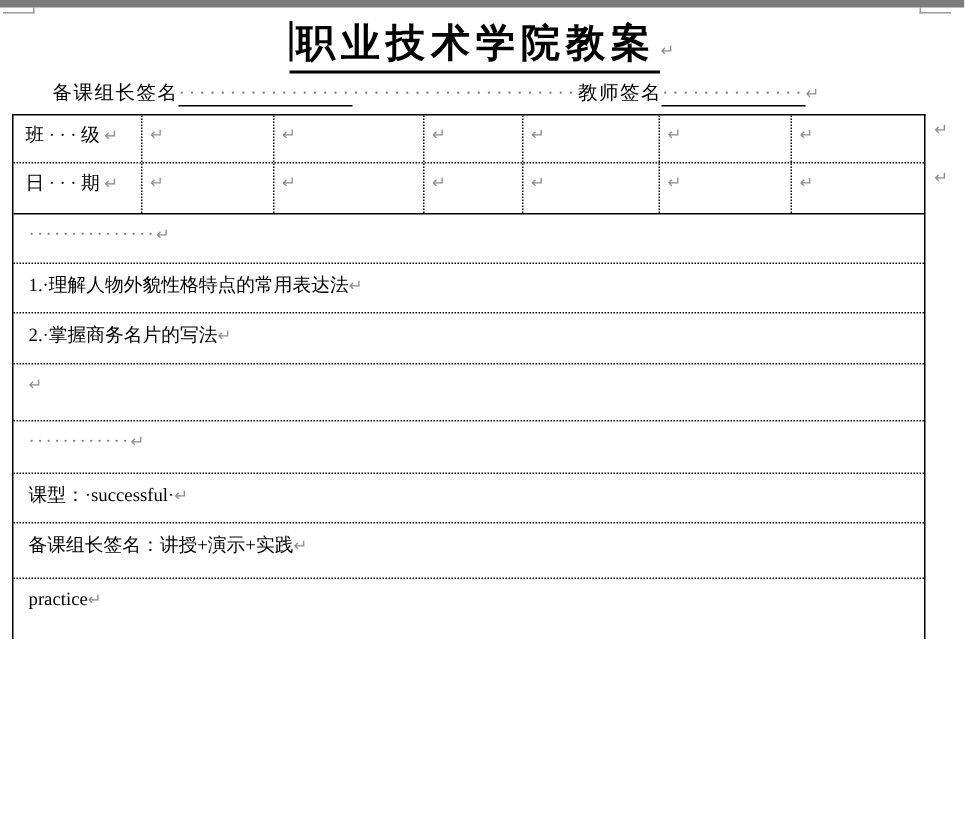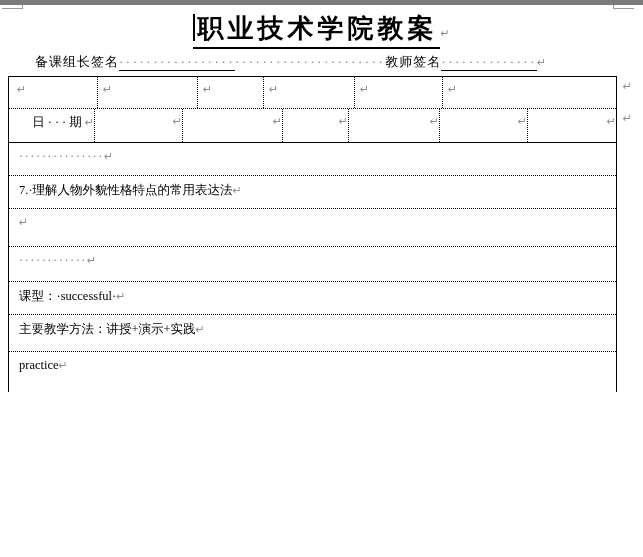--- a/index.html
+++ b/index.html
@@ -23,21 +23,21 @@
   .sig-line { position:absolute; left:35px; top:53px; white-space:nowrap; font-size:13px; }
   .sig-label { letter-spacing:1px; }
   .dots { color:#808080; letter-spacing:2.5px; }
   .underl { border-bottom:1px solid #000; padding-bottom:1px; }
 
   .doc-table {
     position:absolute; left:8px; top:76px; width:609px;
     border-top:1px solid #000; border-left:1px solid #000; border-right:1px solid #000;
   }
   .trow { position:relative; width:100%; font-size:12.5px; }
-  .bbs { border-bottom:1px solid #000;text-align:right; }
+  .bbs { border-bottom:1px solid #000; }
   .bbd { border-bottom:1px dotted #000; }
   .hrow { display:flex; }
   .cell { height:100%; padding:5px 0 0 5px; border-left:1px dotted #000; }
   .cell:first-child { border-left:none; padding-left:8px; }
   .c1 { width:85px; } .c2 { width:88px; } .c3 { width:100px; } .c4 { width:66px; }
   .c5 { width:91px; } .c6 { width:88px; } .c7 { flex:1; }
   .hz-spaced { letter-spacing:3px; }
   .textrow { padding:6px 0 0 10px; white-space:nowrap; overflow:hidden; }
   .dotrun { color:#808080; letter-spacing:1.5px; }
   .small-note { font-size:10px; }
@@ -55,20 +55,21 @@
     <span class="title-wrap"><span class="cursor"></span><span class="title-text">职业技术学院教案</span></span><span class="pilcrow">↵</span>
   </div>
 
   <div class="sig-line">
     <span class="sig-label">备课组长签名</span><span class="dots underl">·················</span><span class="dots">······················</span><span class="sig-label">教师签名</span><span class="dots underl">··············</span><span class="pilcrow">↵</span>
   </div>
 
   <div class="doc-table">
 
     <div class="trow hrow bbd" style="height:32px">
+      <div class="cell c1"><span class="hz-spaced">班···级</span><span class="pilcrow">↵</span></div>
       <div class="cell c2"><span class="pilcrow">↵</span></div>
       <div class="cell c3"><span class="pilcrow">↵</span></div>
       <div class="cell c4"><span class="pilcrow">↵</span></div>
       <div class="cell c5"><span class="pilcrow">↵</span></div>
       <div class="cell c6"><span class="pilcrow">↵</span></div>
       <div class="cell c7"><span class="pilcrow">↵</span></div>
       <span class="rowend pilcrow">↵</span>
     </div>
 
     <div class="trow hrow bbs" style="height:34px">
@@ -83,44 +84,48 @@
     </div>
 
 
     <div class="trow textrow bbd" style="height:33px">
       <span class="dotrun">···············</span><span class="pilcrow">↵</span>
       
     </div>
 
 
     <div class="trow textrow bbd" style="height:33px">
-      <span>7.·理解人物外貌性格特点的常用表达法</span><span class="pilcrow">↵</span>
+      <span>1.·理解人物外貌性格特点的常用表达法</span><span class="pilcrow">↵</span>
       
     </div>
 
+    <div class="trow textrow bbd" style="height:34px">
+      <span>2.·掌握商务名片的写法</span><span class="pilcrow">↵</span>
+      
+    </div>
 
     <div class="trow textrow bbd" style="height:38px">
       <span></span><span class="pilcrow">↵</span>
       
     </div>
 
 
     <div class="trow textrow bbd" style="height:35px">
       <span class="dotrun">············</span><span class="pilcrow">↵</span>
       
     </div>
 
 
     <div class="trow textrow bbd" style="height:33px">
       <span>课型：·successful·</span><span class="pilcrow">↵</span>
       
     </div>
 
     <div class="trow textrow bbd" style="height:37px">
-      <span>主要教学方法：讲授+演示+实践</span><span class="pilcrow">↵</span>
+      <span>备课组长签名：讲授+演示+实践</span><span class="pilcrow">↵</span>
       
     </div>
 
     <div class="trow textrow" style="height:40px">
       <span>practice</span><span class="pilcrow">↵</span>
       
     </div>
 
   </div>
 </div>

